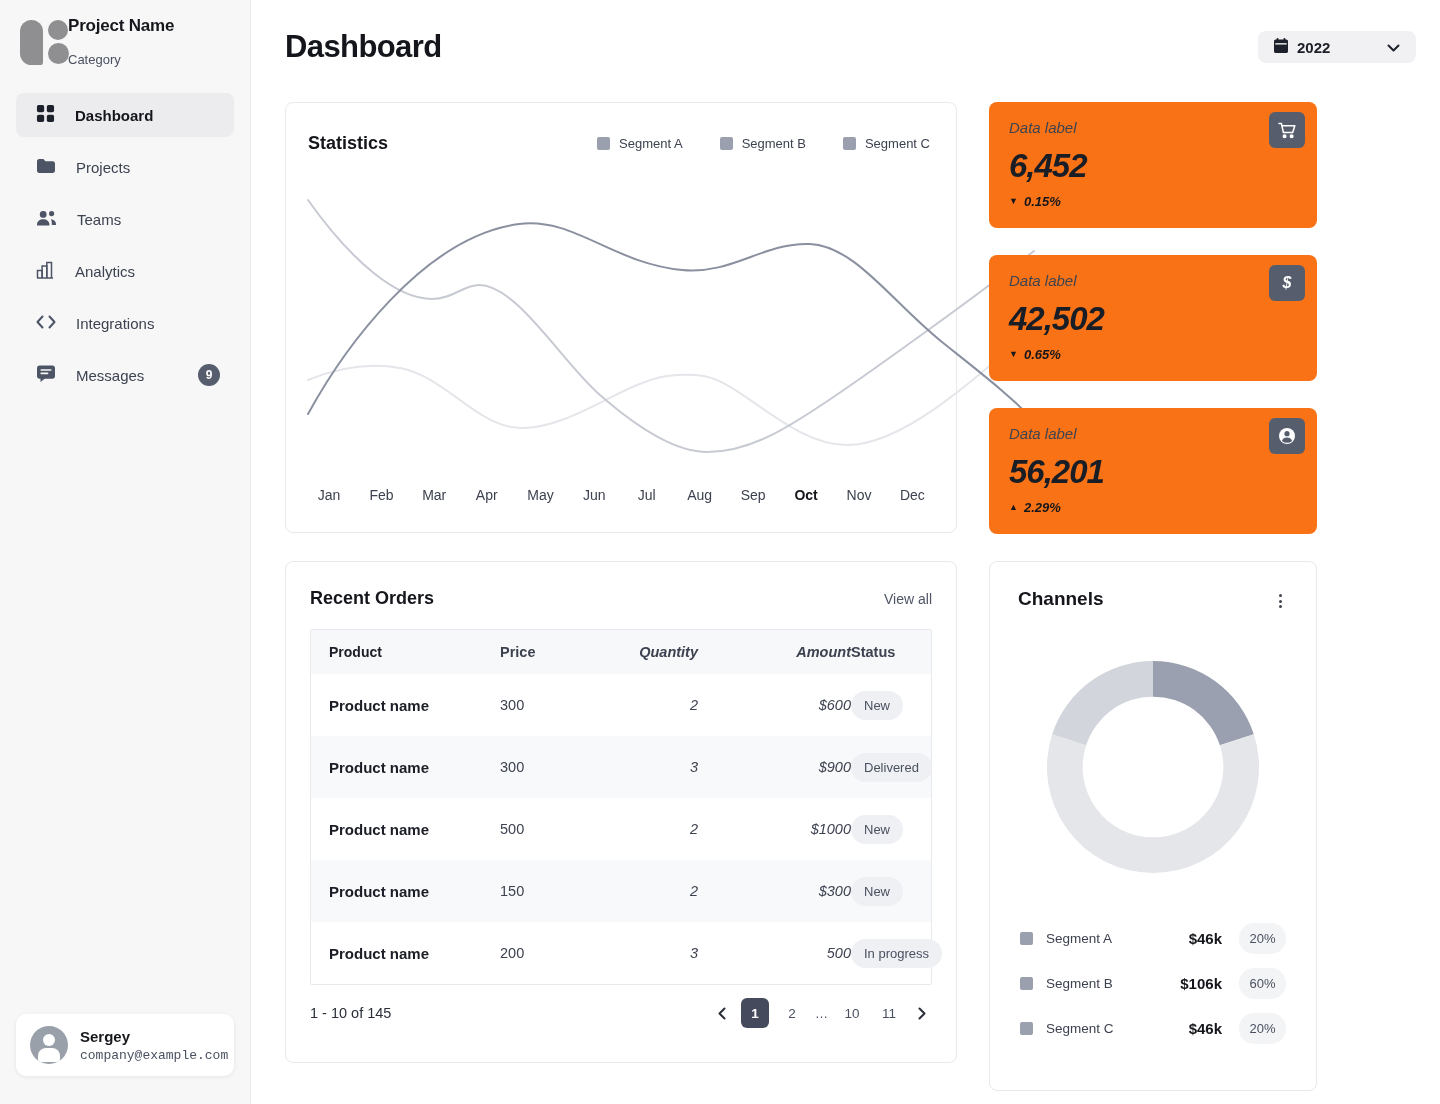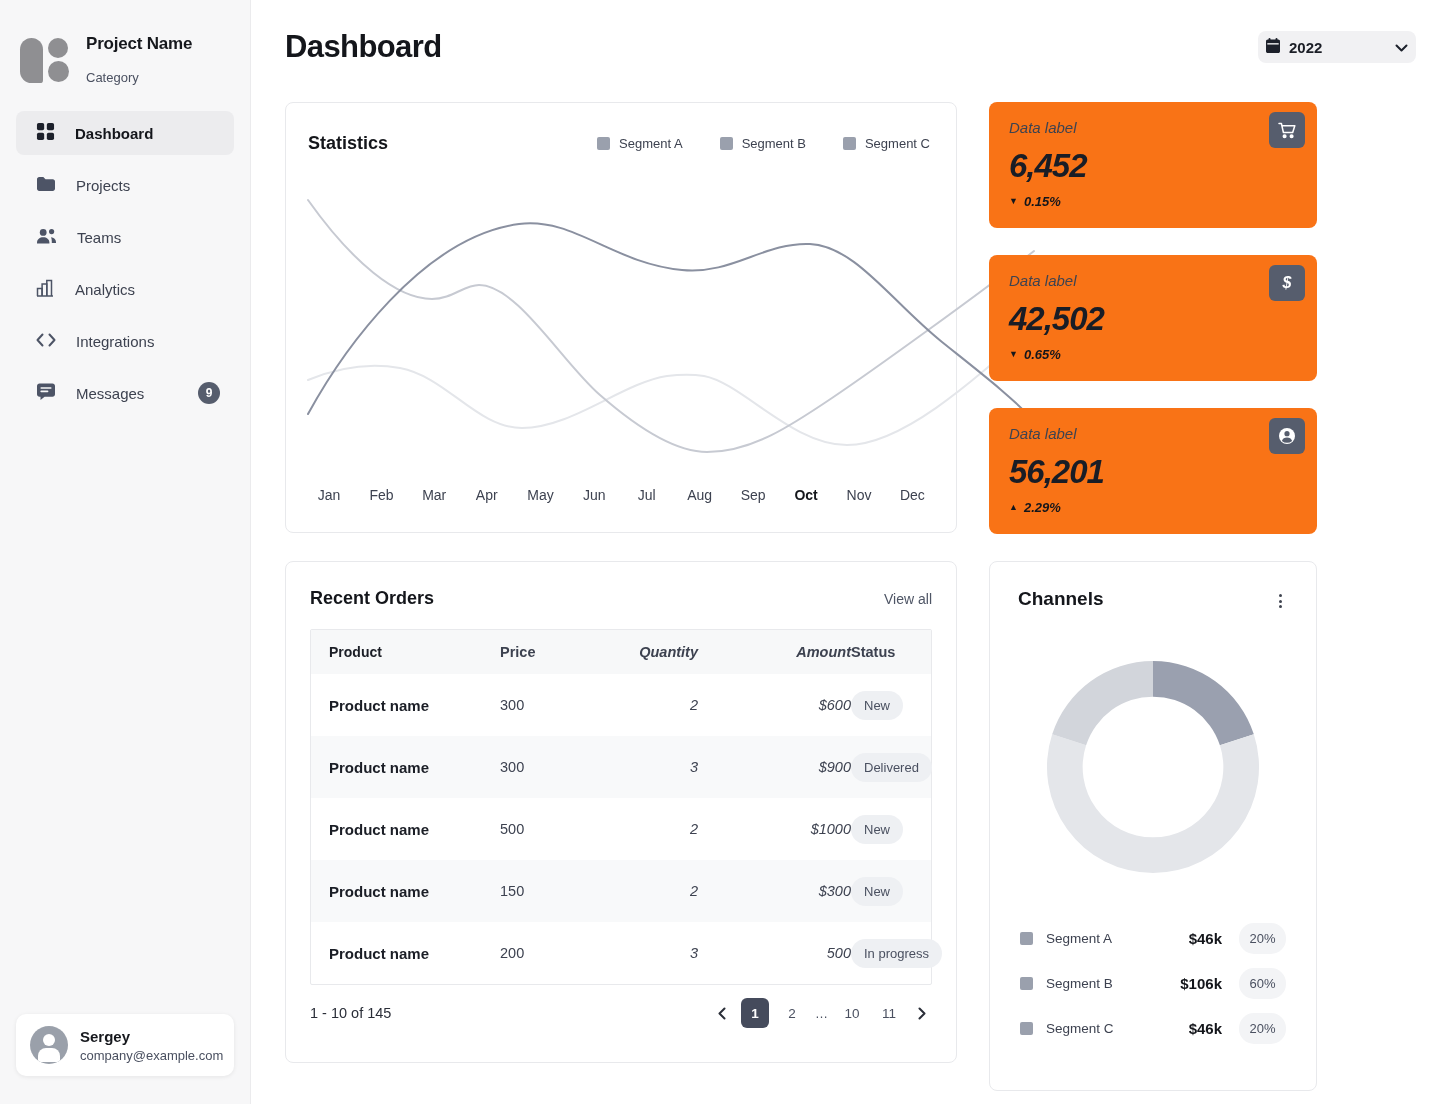--- a/index.html
+++ b/index.html
@@ -5,46 +5,46 @@
   * { box-sizing: border-box; margin: 0; padding: 0; }
   html,body { width:1440px; height:1104px; }
   body {
     font-family: "Liberation Sans", "DejaVu Sans", sans-serif;
     background:#ffffff; color:#16181d; overflow:hidden;
   }
   .app { display:flex; width:1440px; height:1104px; }
 
   
   .sidebar { width:251px; height:1104px; background:#f7f7f8; border-right:1px solid #ebebed; position:relative; flex:none; }
-  .brand { display:flex; align-items:center; gap:18px; padding:34px 0 0 20px; }
+  .brand { display:flex; align-items:center; padding:16px 0 0 20px; }
   .logo { position:relative; width:48px; height:50px; flex:none; }
   .logo-blob { position:absolute; left:0; top:3px; width:23px; height:45px; background:#8f8f92; border-radius:12px 12px 3px 12px; }
   .logo-dot-top { position:absolute; left:28px; top:3px; width:20px; height:20px; background:#8f8f92; border-radius:50%; }
   .logo-dot-bottom { position:absolute; left:28px; top:26px; width:21px; height:21px; background:#8f8f92; border-radius:50%; }
   .brand-name { font-size:17px; font-weight:700; color:#16181d; letter-spacing:-.2px; }
   .brand-cat { font-size:13px; color:#4a5060; margin-top:16px; }
 
   .nav { margin-top:26px; padding:0 16px; }
   .nav-item { height:44px; border-radius:8px; display:flex; align-items:center; gap:20px; padding:0 14px 0 20px; margin-bottom:8px; font-size:15px; color:#3d4250; cursor:pointer; }
   .nav-item.active { background:#ececee; color:#14161b; font-weight:700; }
   .nav-item svg { flex:none; }
   .nav-badge { margin-left:auto; width:22px; height:22px; border-radius:50%; background:#565d6d; color:#fff; font-size:12px; font-weight:700; display:flex; align-items:center; justify-content:center; }
 
   .user-card { position:absolute; left:16px; right:16px; bottom:28px; height:62px; background:#ffffff; border-radius:10px; box-shadow:0 1px 4px rgba(20,22,27,.08); display:flex; align-items:center; gap:12px; padding-left:14px; cursor:pointer; }
   .avatar { width:38px; height:38px; border-radius:50%; background:#9aa0aa; position:relative; overflow:hidden; flex:none; }
   .avatar-head { position:absolute; left:13px; top:8px; width:12px; height:12px; background:#fff; border-radius:50%; }
   .avatar-body { position:absolute; left:8px; top:22px; width:22px; height:14px; background:#fff; border-radius:8px 8px 2px 2px; }
   .user-name { font-size:15px; font-weight:700; color:#16181d; }
-  .user-email { font-size:13px; color:#4a5060; margin-top:3px; }
+  .user-email { font-size:13px; color:#4a5060; margin-top:3px;font-family:Liberation Mono, monospace; }
 
   
   .main { flex:1; padding:0 24px 0 34px; }
   .main-header { display:flex; justify-content:space-between; align-items:center; margin-top:24px; height:46px; }
   .page-title { font-size:31px; font-weight:700; letter-spacing:-.6px; color:#14161b; }
-  .year-select { width:158px; height:32px; background:#f1f1f3; border:none; border-radius:8px; display:flex; align-items:center; justify-content:space-between; padding:0 8px; cursor:pointer; font-family:inherit; }
+  .year-select { width:158px; height:32px; background:#f1f1f3; border:none; border-radius:8px; display:flex; align-items:center; justify-content:space-between; padding:0 16px; cursor:pointer; font-family:inherit; }
   .year-left { display:flex; align-items:center; gap:9px; }
   .year-value { font-size:15px; font-weight:600; color:#1b1e26; }
 
   .content { display:flex; gap:32px; margin-top:32px; }
   .col-left { width:672px; flex:none; }
   .col-right { width:328px; flex:none; display:flex; flex-direction:column; }
 
   .card { border:1px solid #e8e9ec; border-radius:8px; background:#fff; }
   .card-title { font-size:18px; font-weight:700; color:#14161b; }
 

